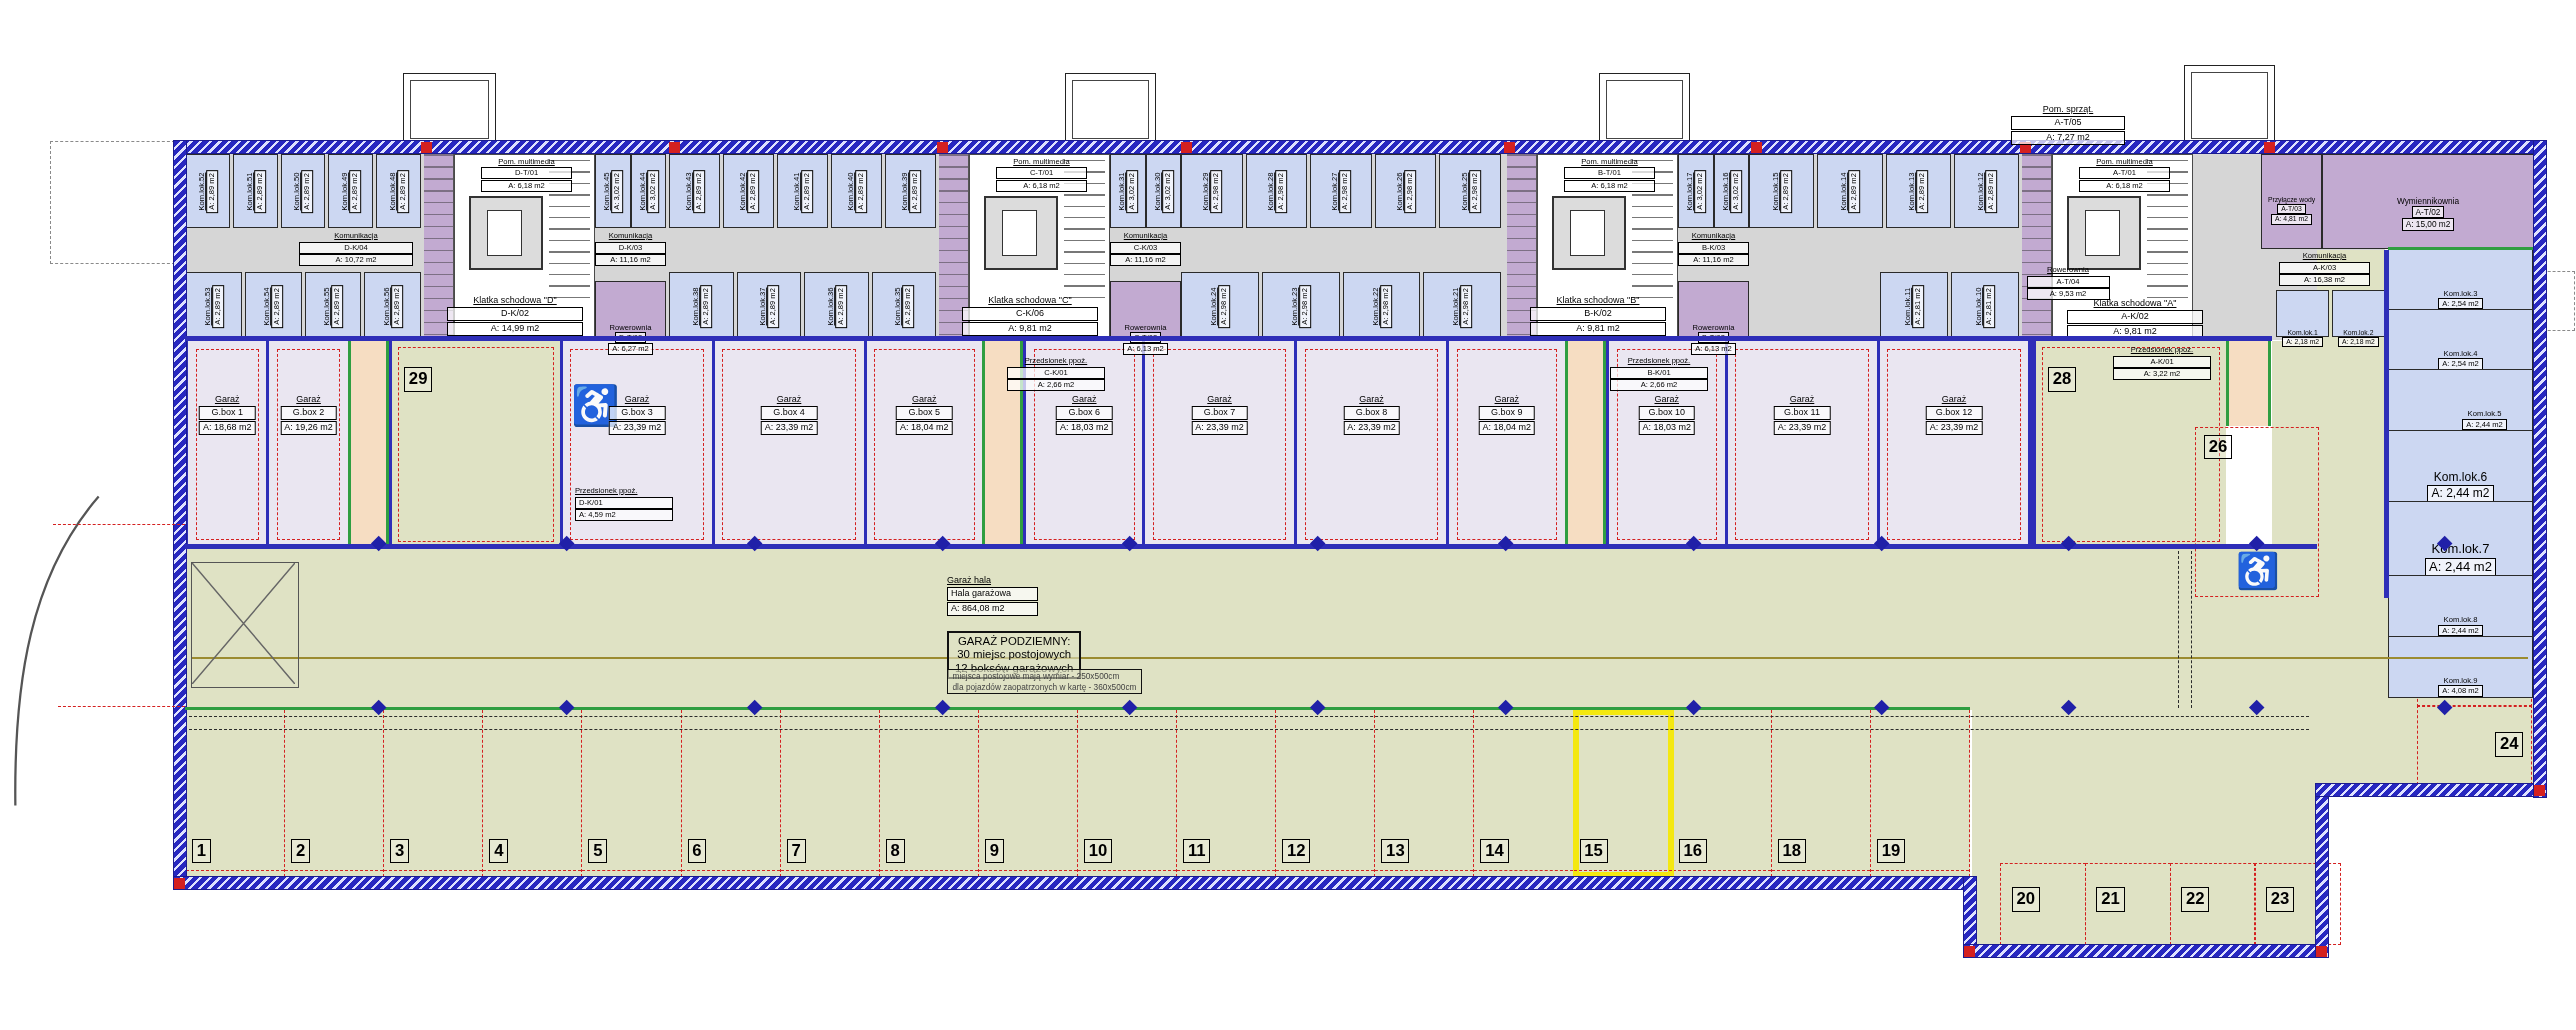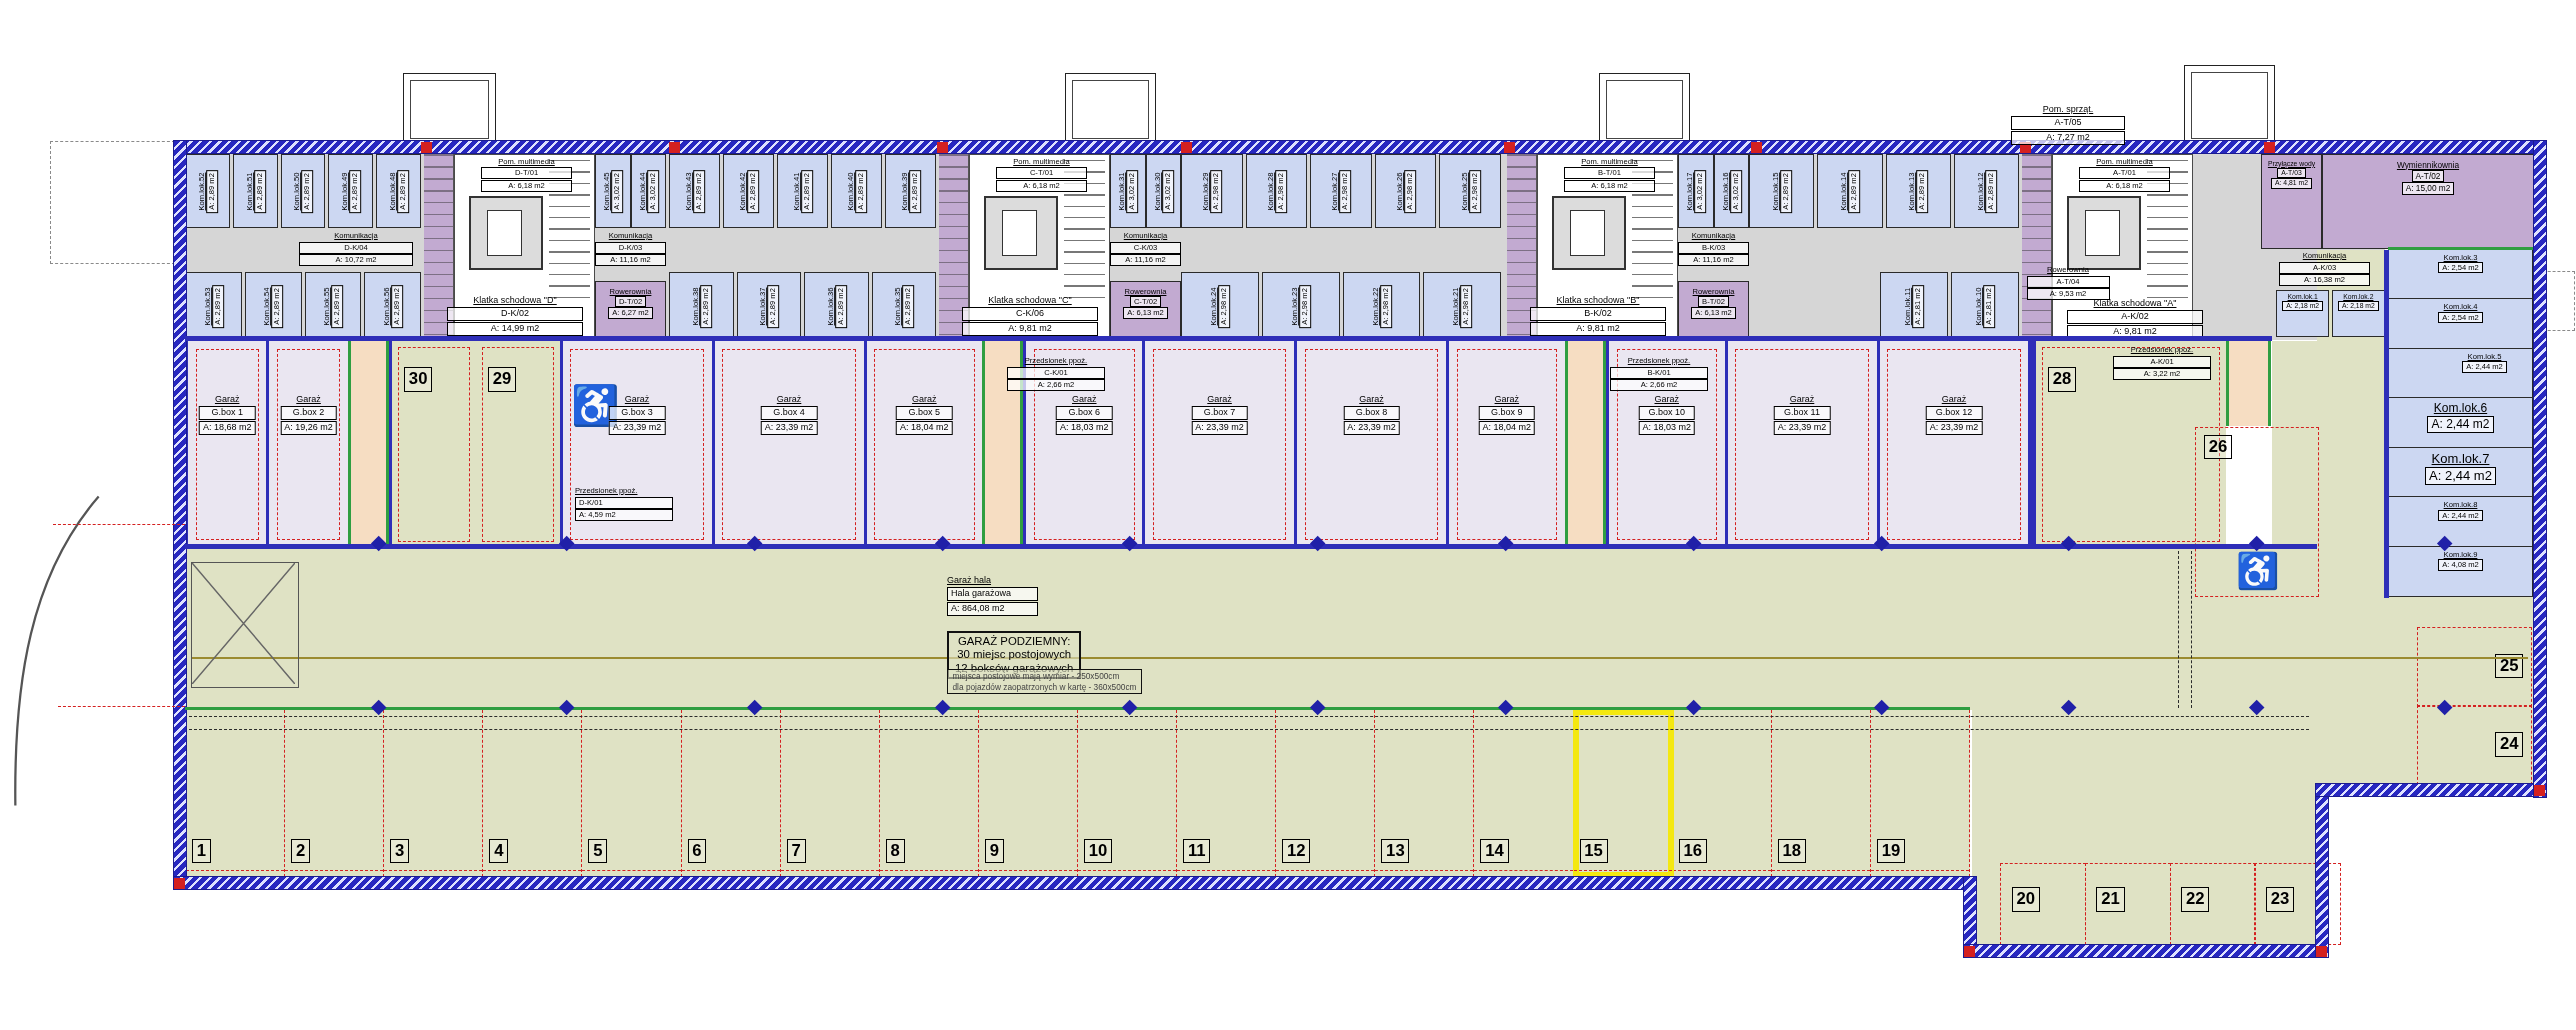--- a/index.html
+++ b/index.html
@@ -25,21 +25,21 @@
            padding:0 3px;margin-top:0.8px;white-space:nowrap;}
   .lbl.small{font-size:7.6px;}
   .lbl.small .bx{border-width:0.8px;}
   
   .cell{position:relative;box-sizing:border-box;}
   .vwrap{position:absolute;inset:0;display:flex;align-items:center;justify-content:center;}
   .rot{transform:rotate(-90deg);white-space:nowrap;text-align:center;font-size:7.6px;line-height:1.25;}
   .rot .nm{display:block;text-decoration:underline;}
   .rot .bx{display:block;border:0.8px solid #000;background:rgba(255,255,255,.7);padding:0 2.3px;}
   .hlab{font-size:8.3px;text-align:center;line-height:1.25;padding-top:4.5px;}
-  .hlab .nm{display:block;text-decoration:underline;}
+  .hlab .nm{display:block;margin-top:36px;}
   .hlab .bx{display:inline-block;border:0.8px solid #000;background:rgba(255,255,255,.7);padding:0 3px;}
   
   #boxrow{position:absolute;left:185px;top:341px;width:1848px;height:207px;display:flex;z-index:4;}
   .rep{display:contents;}
   .gbox{position:relative;background:#eae6f1;border-left:3.8px solid #2e2eb8;box-sizing:border-box;flex-shrink:1;}
   .gbox:after{content:"";position:absolute;inset:7.6px;border:1.5px dashed #d42020;pointer-events:none;}
   .gbox .lbl{position:absolute;left:50%;top:53px;transform:translateX(-50%);}
   .gbox .wc{display:none;position:absolute;left:9px;top:42px;font-size:39px;color:#777;z-index:3;}
   .gbox.acc .wc{display:block;}
   .vest{background:#f6ddc2;border-left:3.8px solid #2f9e41;border-right:3.8px solid #2f9e41;box-sizing:border-box;flex-shrink:1;}
@@ -677,23 +677,20 @@
 
         <div class="lbl">
             <span class="nm">Garaż</span>
           <span class="bx">G.box 2</span>
             <span class="bx">A: 19,26 m2</span>
           </div>
         </div></div>
     <div class="vest" style="flex-basis:42px;"></div>
     <div class="uspots" style="flex-basis:174px;">
         <div class="uspot">
-          <span class="num">30</span>
-        </div>
-        <div class="uspot">
           <span class="num">29</span>
         </div>
       </div>
     <div class="rep"><div class="gbox acc" style="flex-basis: 155px;">
         <span class="wc">♿</span>
         <div class="lbl">
             <span class="nm">Garaż</span>
           <span class="bx">G.box 3</span>
             <span class="bx">A: 23,39 m2</span>
           </div>

